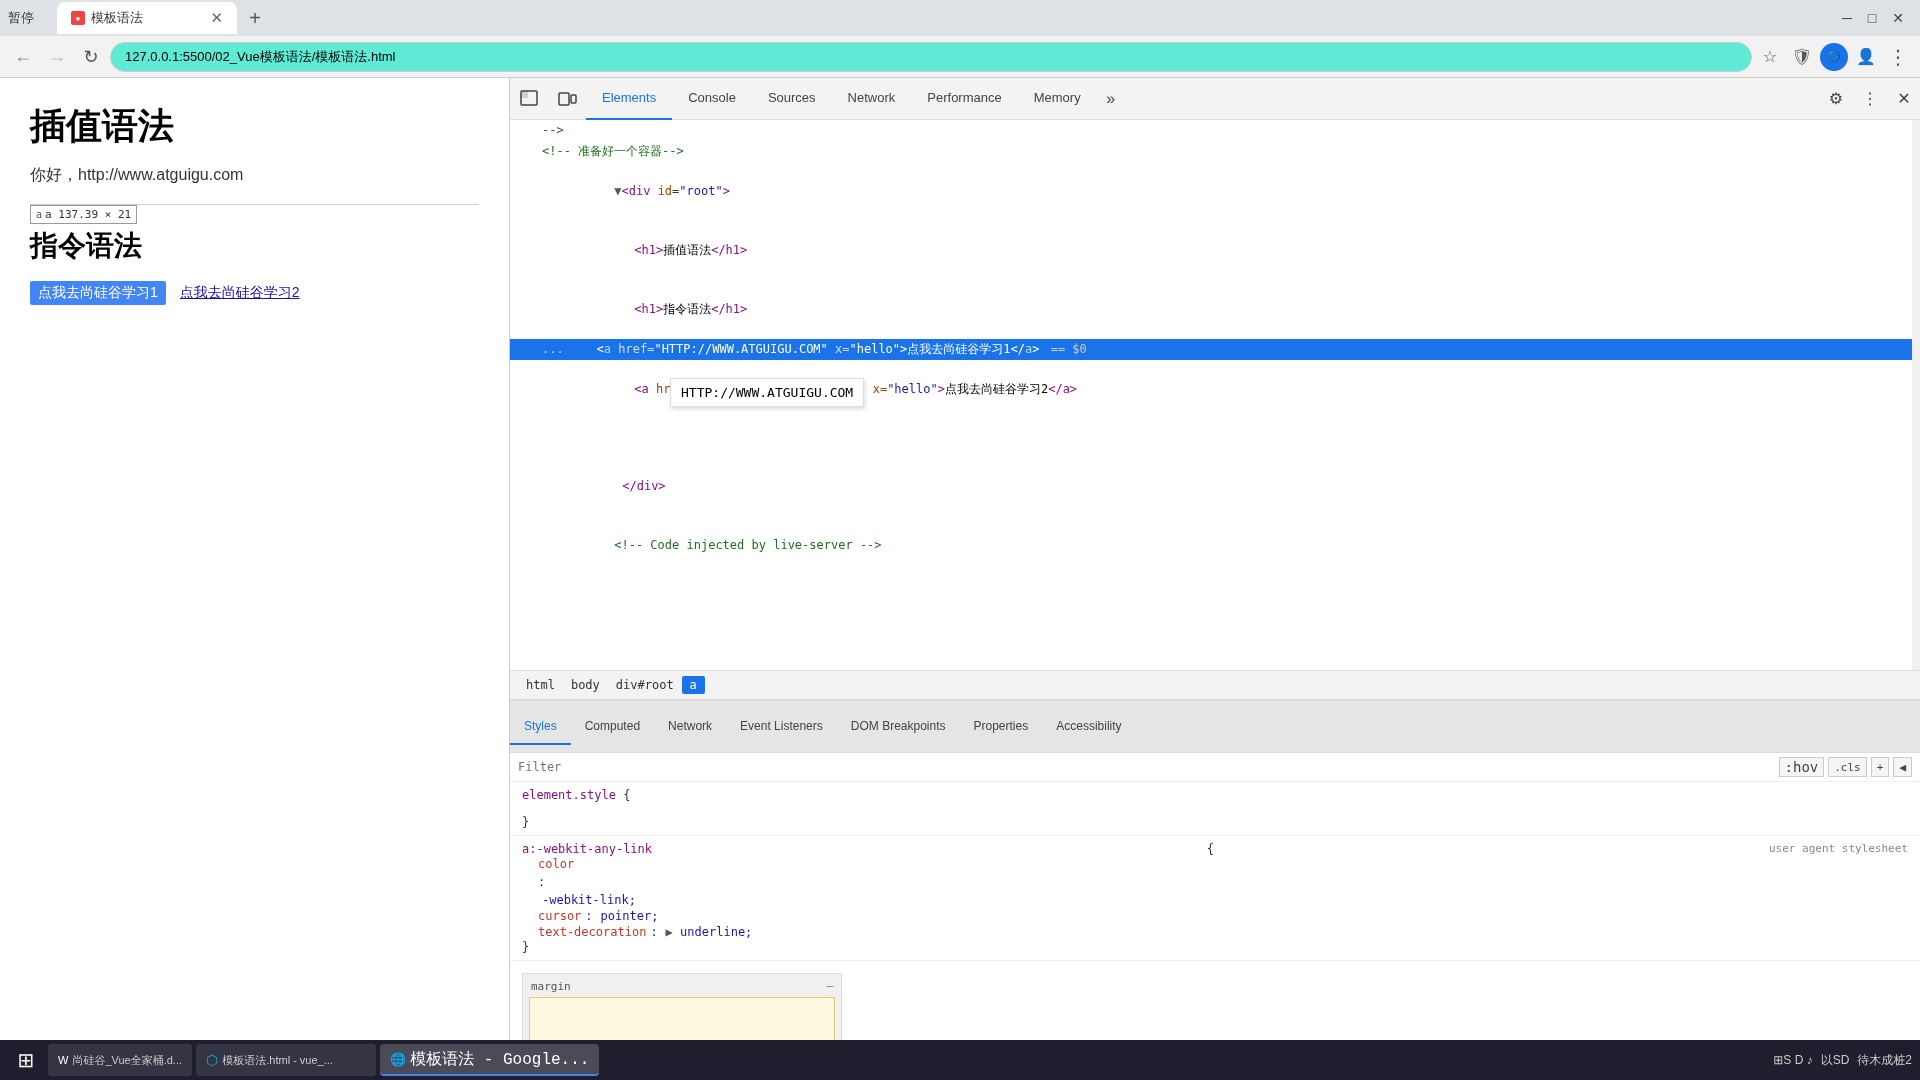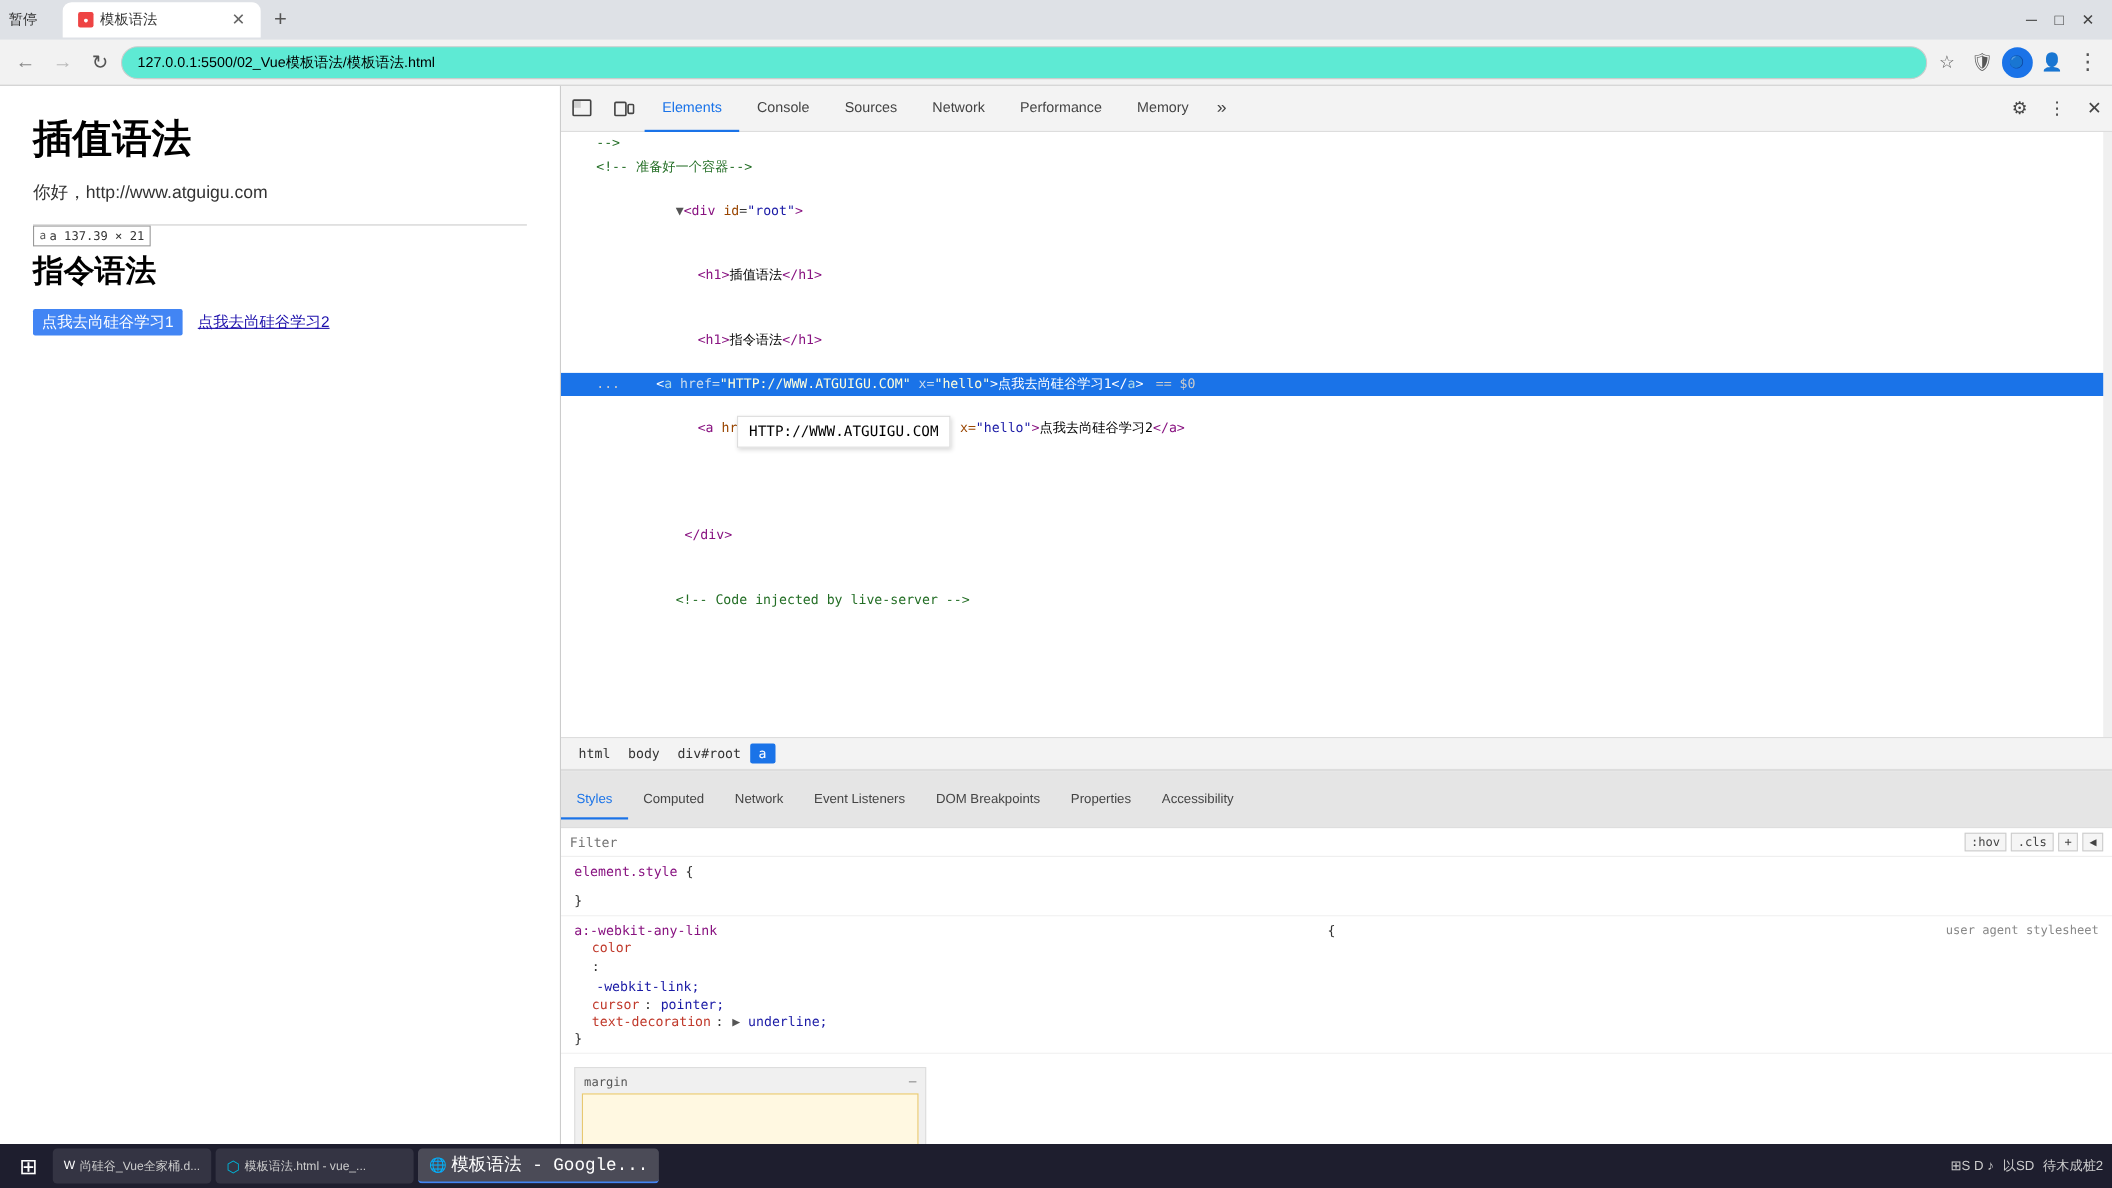--- a/index.html
+++ b/index.html
@@ -162,21 +162,21 @@
           <button style="padding:0 14px;height:36px;border:none;background:transparent;cursor:pointer;font-size:12px;color:#444;border-bottom:2px solid transparent;display:flex;align-items:center;white-space:nowrap;">DOM Breakpoints</button>
           <button style="padding:0 14px;height:36px;border:none;background:transparent;cursor:pointer;font-size:12px;color:#444;border-bottom:2px solid transparent;display:flex;align-items:center;white-space:nowrap;">Properties</button>
           <button style="padding:0 14px;height:36px;border:none;background:transparent;cursor:pointer;font-size:12px;color:#444;border-bottom:2px solid transparent;display:flex;align-items:center;white-space:nowrap;">Accessibility</button>
         </div>
 
         <div style="flex:1; overflow-y:auto; background:#fff; font-family:Consolas,monospace; font-size:12px;">
 
           <div style="display:flex; align-items:center; padding:4px 8px; border-bottom:1px solid #eee; gap:6px;">
             <input placeholder="Filter" style="flex: 1 1 0%; border: none; outline: none; font-size: 12px; font-family: Consolas, monospace; background: transparent;">
             <div style="display:flex; gap:4px;">
-              <button style="padding:1px 5px;border:1px solid #ccc;background:#f5f5f5;font-size:11px;cursor:pointer;color:#444;font-family:Consolas,monospace;">:hov</button>
+              <button style="padding:1px 5px;border:1px solid #ccc;background:#f5f5f5;font-size:14px;cursor:pointer;color:#444;font-family:Consolas,monospace;">:hov</button>
               <button style="padding:1px 5px;border:1px solid #ccc;background:#f5f5f5;font-size:11px;cursor:pointer;color:#444;font-family:Consolas,monospace;">.cls</button>
               <button style="padding:1px 5px;border:1px solid #ccc;background:#f5f5f5;font-size:11px;cursor:pointer;color:#444;font-family:Consolas,monospace;">+</button>
               <button style="padding:1px 5px;border:1px solid #ccc;background:#f5f5f5;font-size:11px;cursor:pointer;color:#444;font-family:Consolas,monospace;">◀</button>
             </div>
           </div>
 
           <div style="padding:6px 12px 6px 12px; border-bottom:1px solid #f0f0f0;">
             <div><span style="color:#881280;">element.style</span><span style="color:#333;"> {</span></div>
             <div style="padding-left:16px; color:#aaa; font-size:11px;">&nbsp;</div>
             <div><span style="color:#333;">}</span></div>

